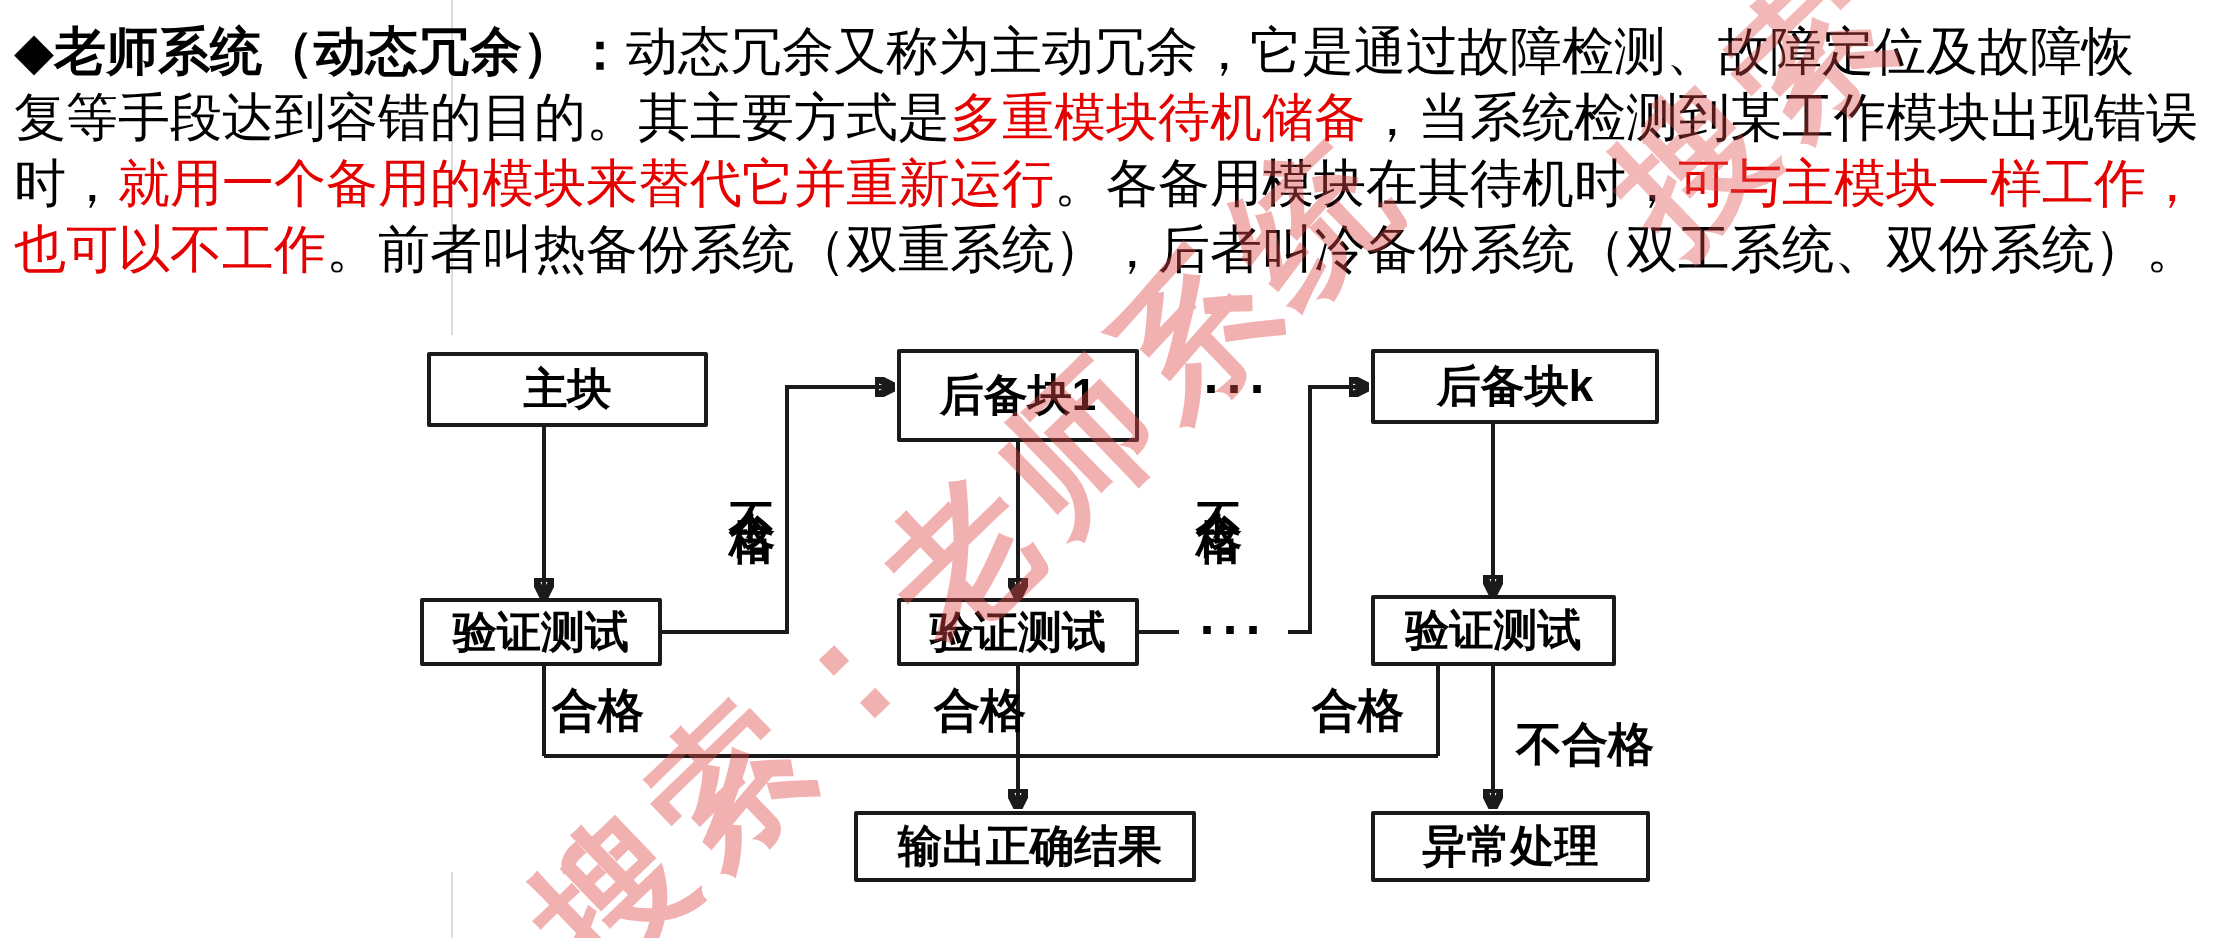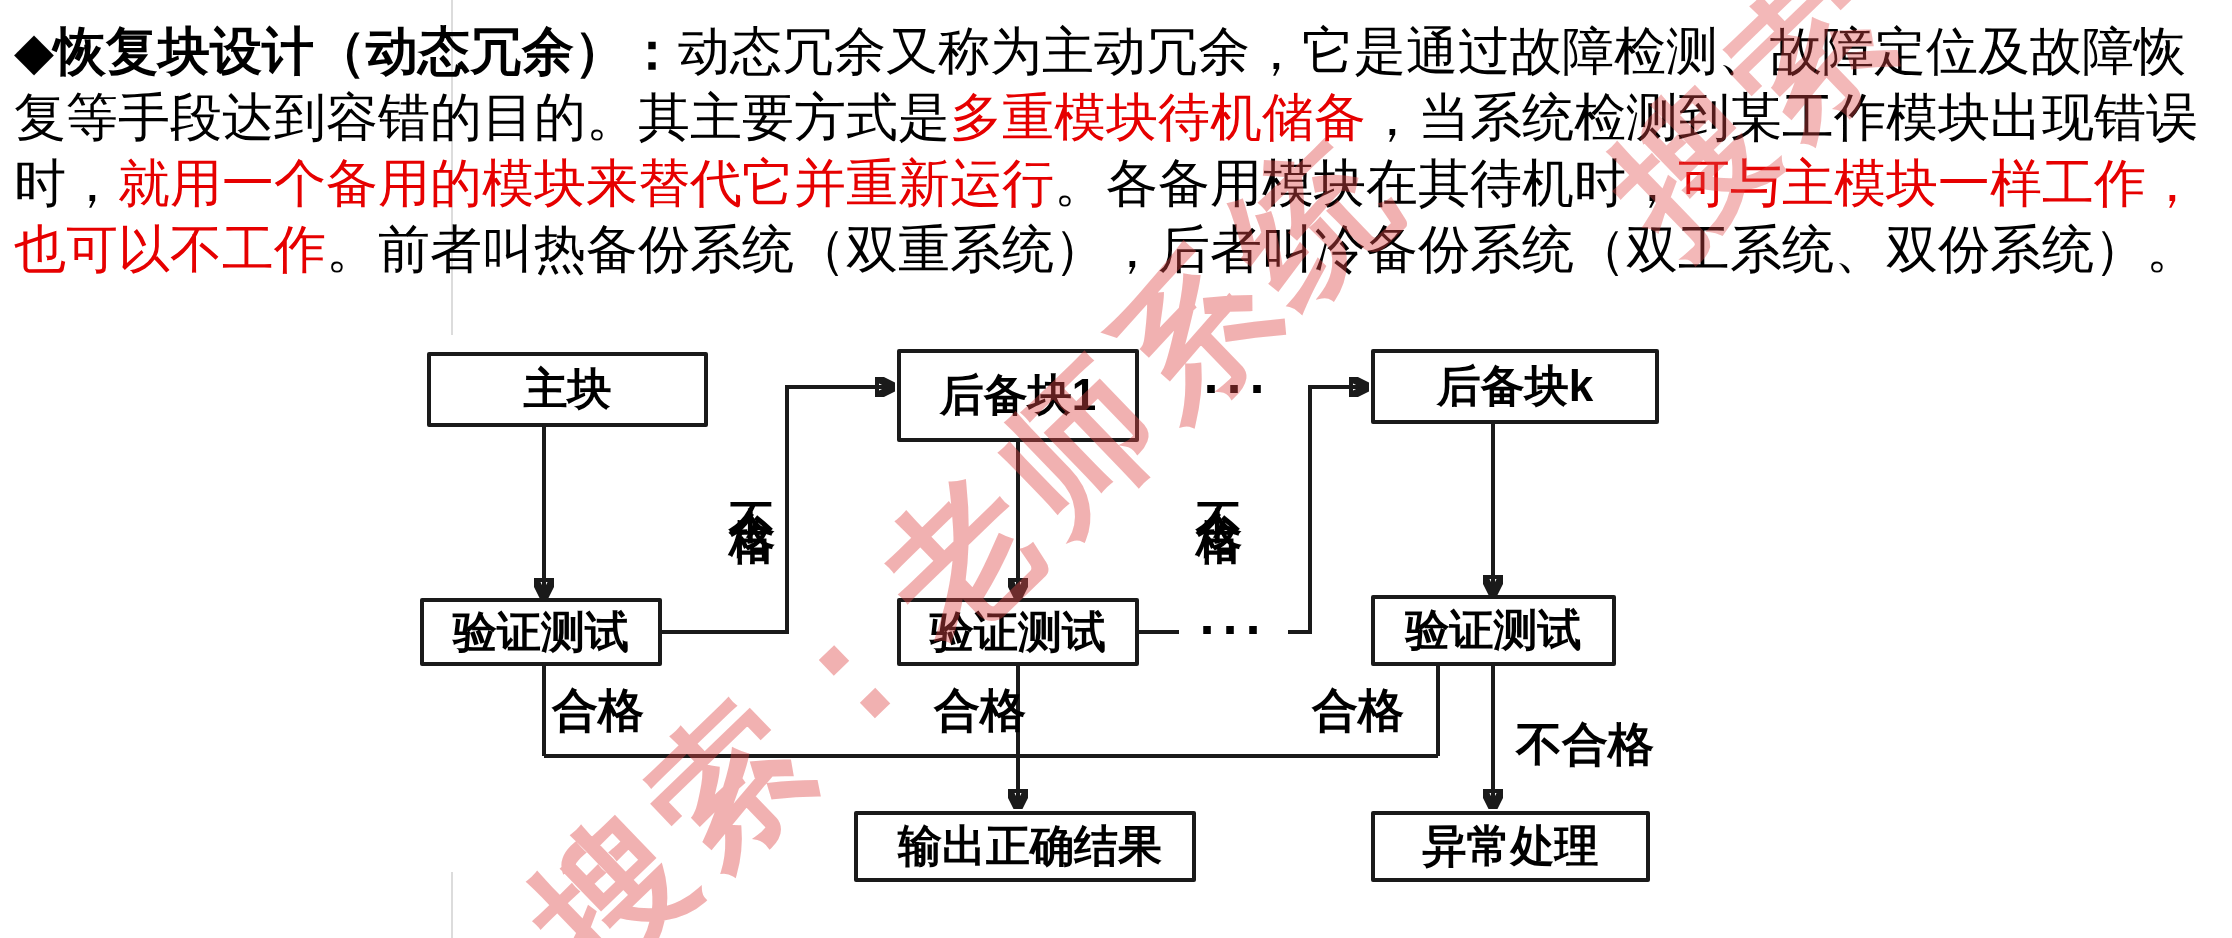--- a/index.html
+++ b/index.html
@@ -63,21 +63,21 @@
 </style>
 </head>
 <body>
 
 <div class="page">
 
   <div class="vline vline-top"></div>
   <div class="vline vline-bottom"></div>
 
   <div class="paragraph">
-      <div class="para-line"><span class="bold">◆恢复块设计（动态冗余）：</span><span>动态冗余又称为主动冗余，它是通过故障检测、故障定位及故障恢</span></div>
+      <div class="para-line"><span class="bold">◆老师系统（动态冗余）：</span><span>动态冗余又称为主动冗余，它是通过故障检测、故障定位及故障恢</span></div>
       <div class="para-line"><span>复等手段达到容错的目的。其主要方式是</span><span class="red">多重模块待机储备</span><span>，当系统检测到某工作模块出现错误</span></div>
       <div class="para-line"><span>时，</span><span class="red">就用一个备用的模块来替代它并重新运行</span><span>。各备用模块在其待机时，</span><span class="red">可与主模块一样工作，</span></div>
       <div class="para-line"><span class="red">也可以不工作</span><span>。前者叫热备份系统（双重系统），后者叫冷备份系统（双工系统、双份系统）。</span></div>
     </div>
 
   <svg class="connectors" viewBox="0 0 2232 938" xmlns="http://www.w3.org/2000/svg">
     <defs>
       <marker id="arr" viewBox="0 0 10 10" refX="7" refY="5" markerWidth="5" markerHeight="5" orient="auto">
         <path d="M0,0 L10,5 L0,10 z" fill="#1a1a1a" stroke="none"></path>
       </marker>

